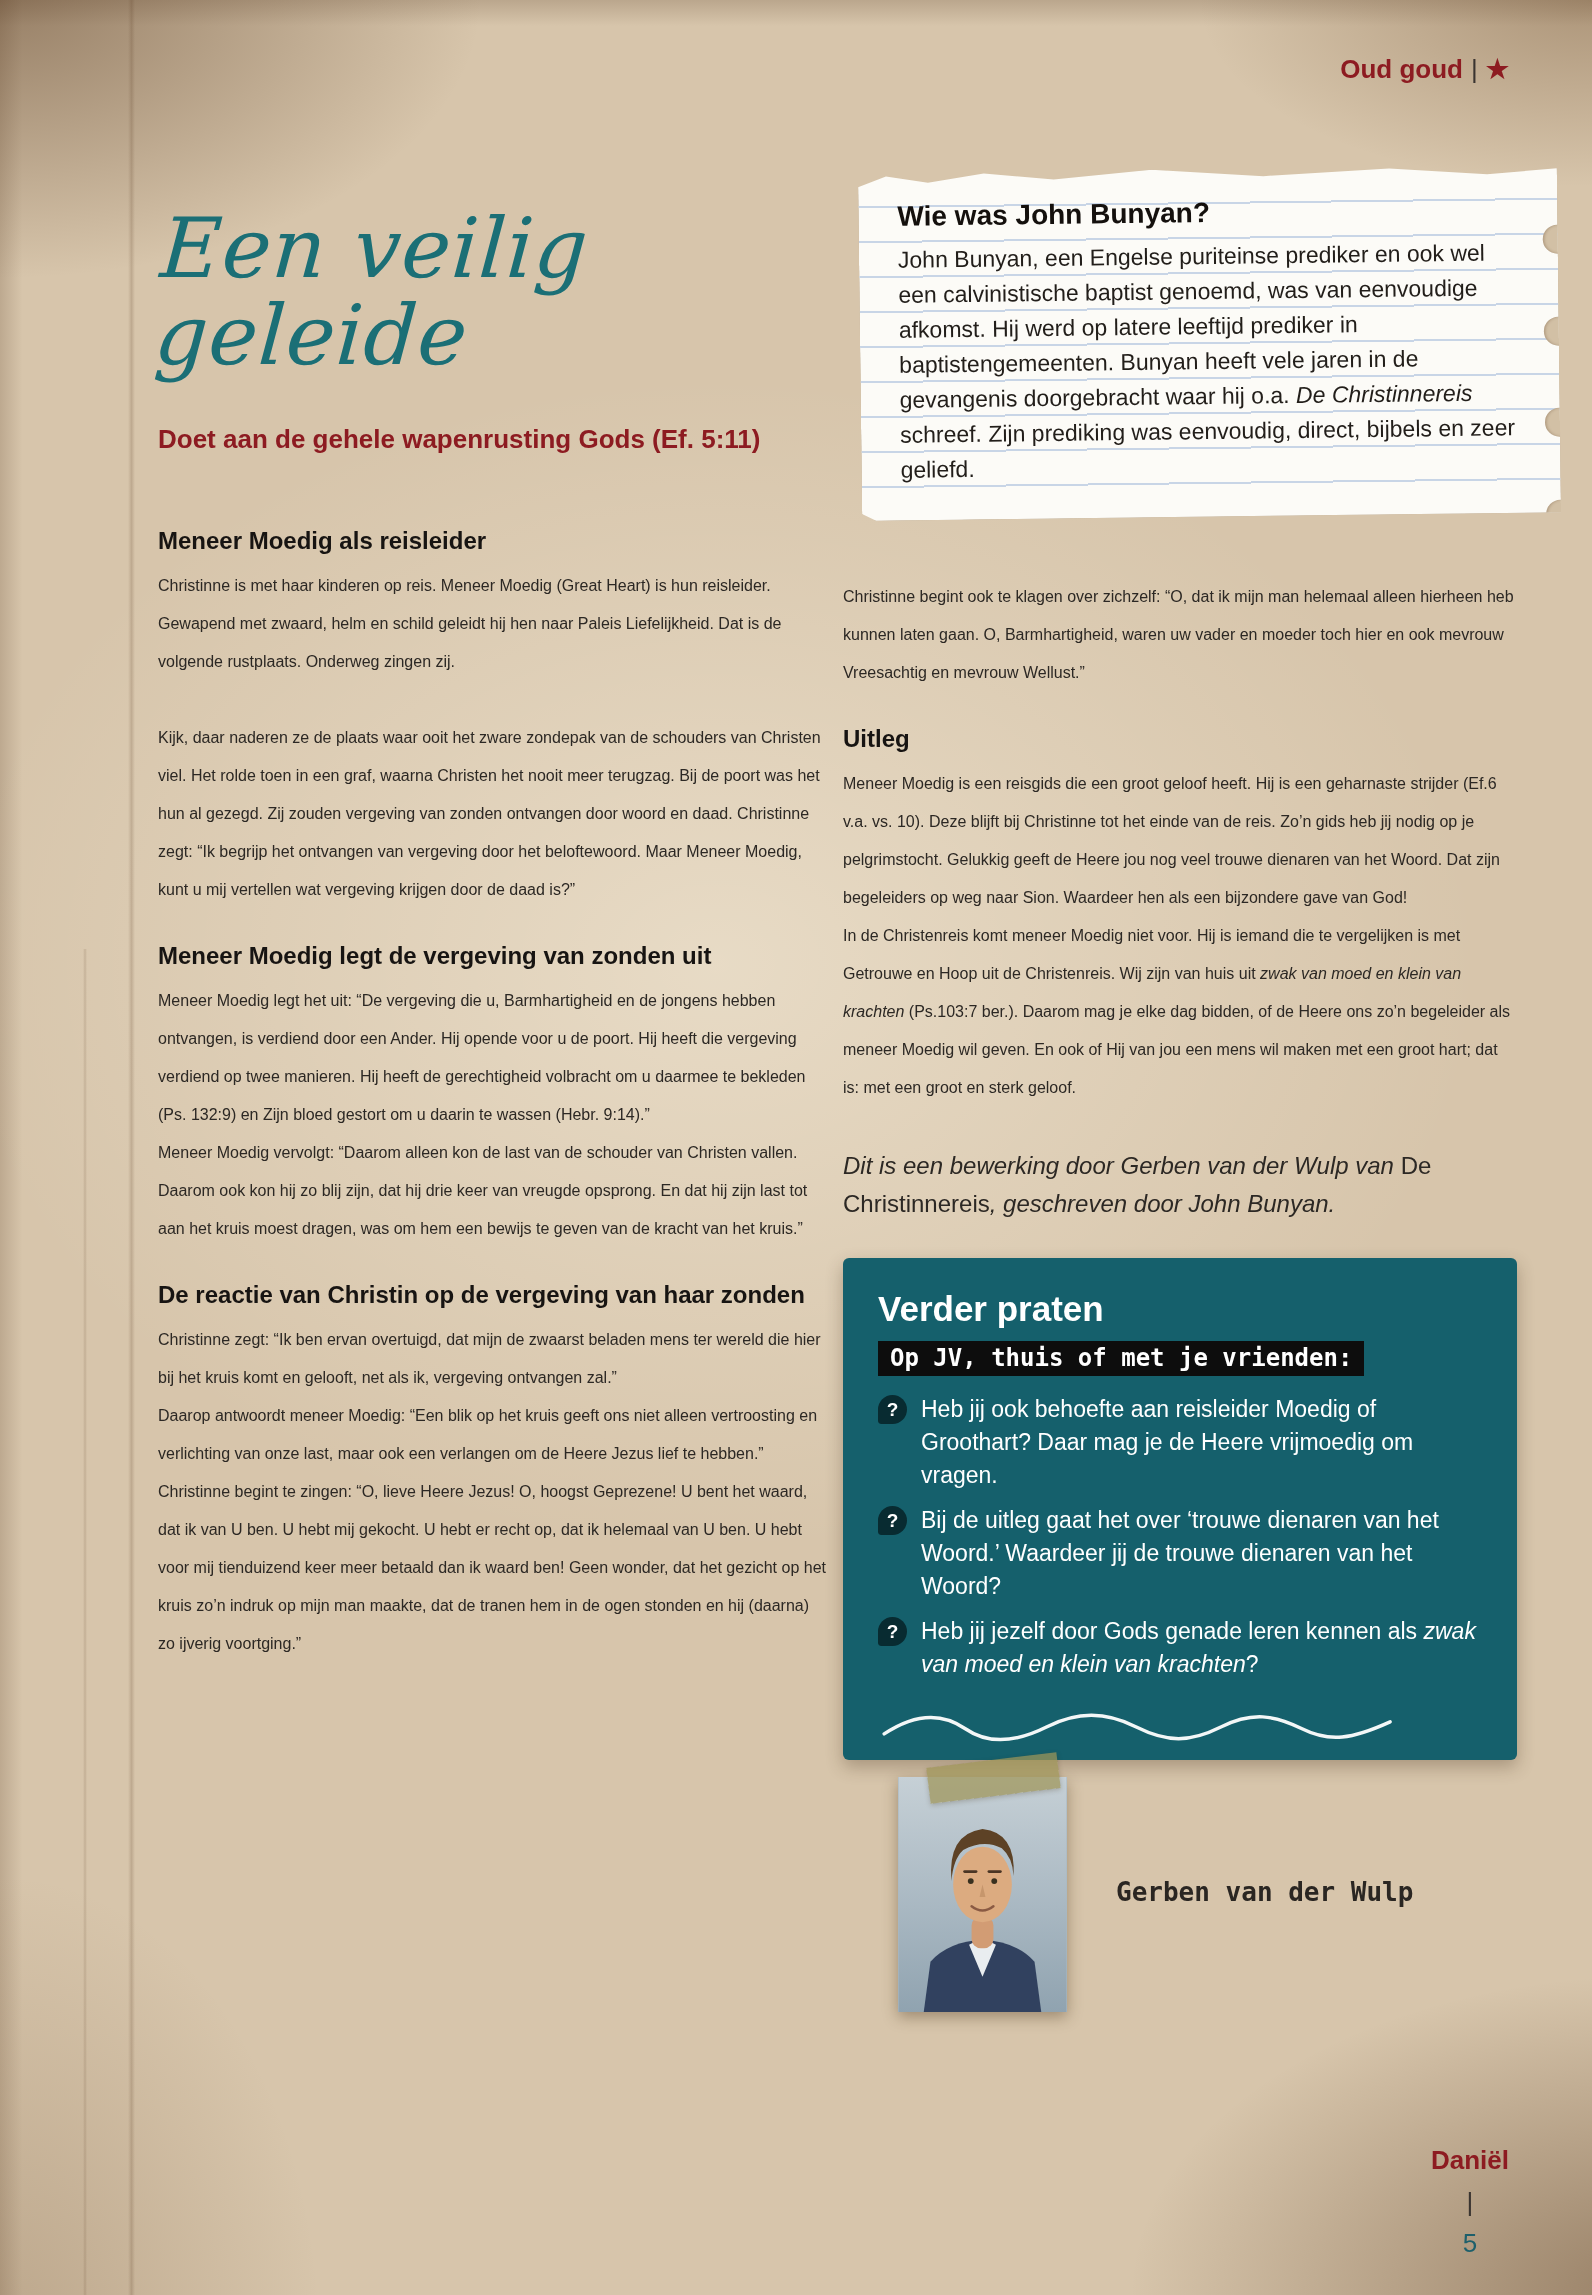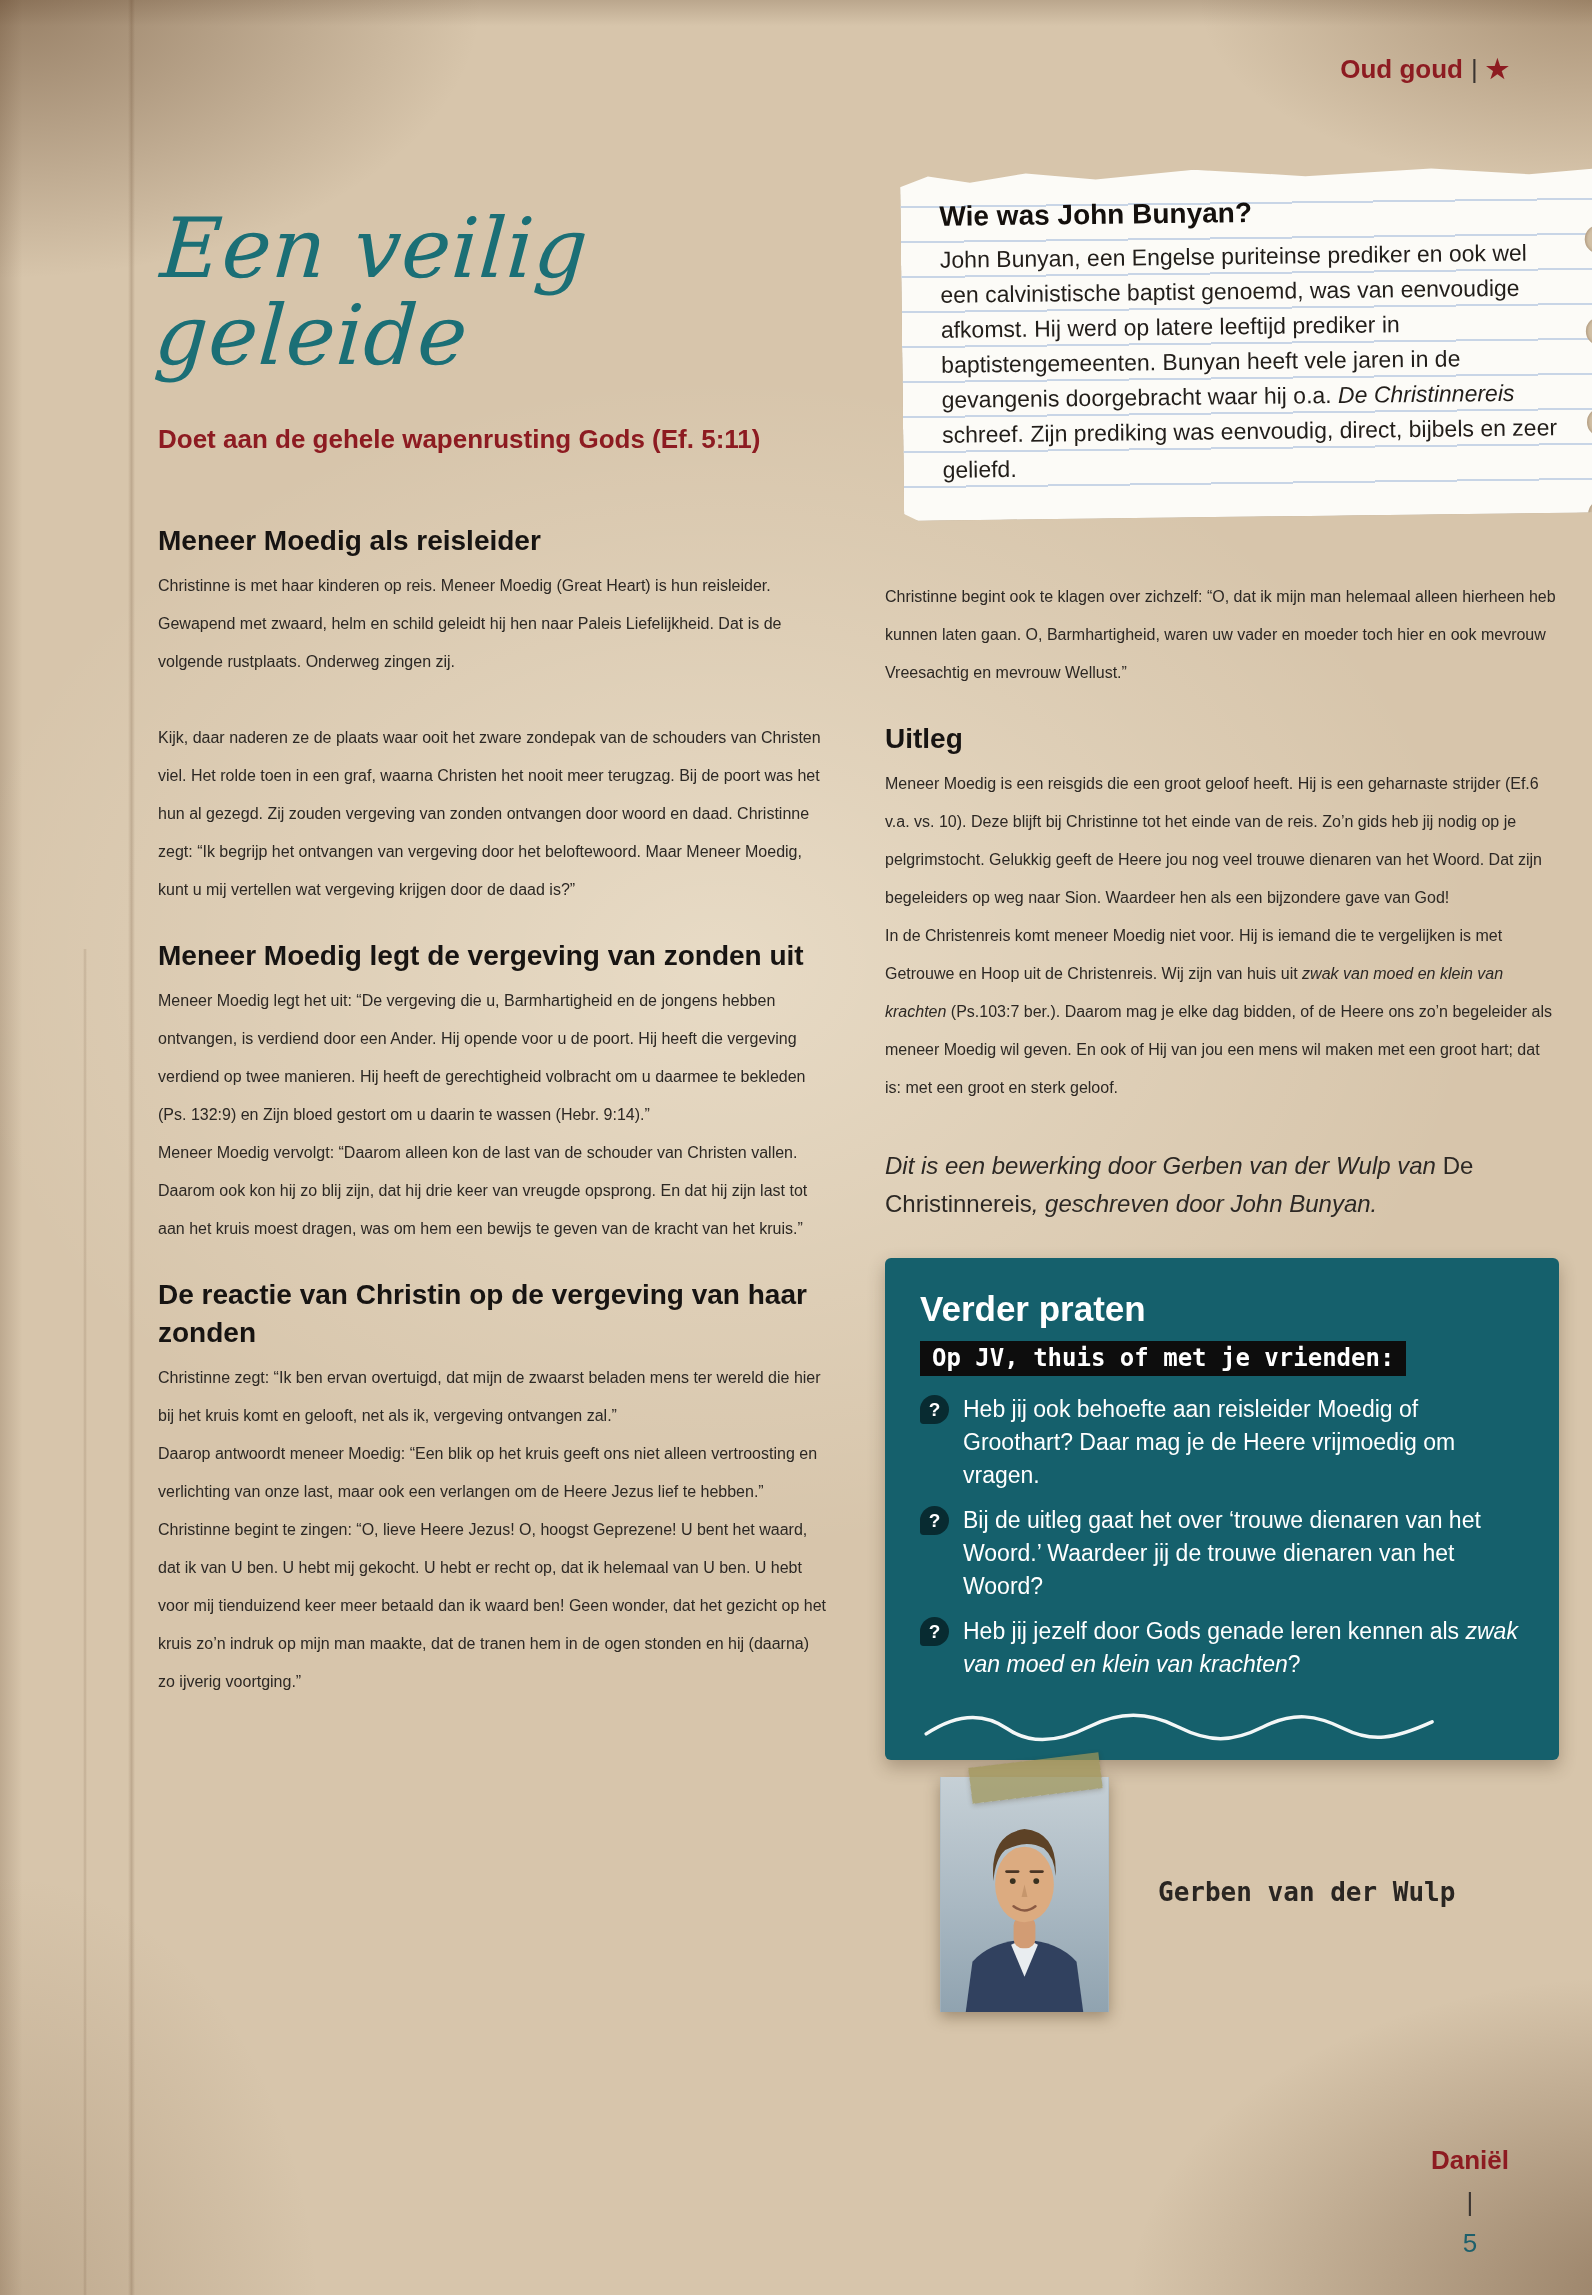--- a/index.html
+++ b/index.html
@@ -34,37 +34,37 @@
   .header-tag {
     position:absolute; top:54px; right:83px;
     font-size:26px; font-weight:bold; color:#8d1b21;
     display:flex; align-items:center; gap:8px;
   }
   .hdr-div { color:#3a3430; font-weight:400; }
   .hdr-star { font-size:26px; color:#8d1b21; }
 
   
   .col-left { position:absolute; left:158px; top:0; width:671px; }
-  .col-right { position:absolute; left:885px; top:0; width:674px; }
+  .col-right { position:absolute; left:843px; top:0; width:674px; }
 
   .title {
     margin-top:205px;
     font-family:"DejaVu Serif", serif;
     font-style:italic; font-weight:400;
     font-size:83px; line-height:1.05;
     color:#1b6f76; letter-spacing:0.9px;
     transform: skewX(-4deg);
   }
   .subtitle { margin-top:45px; font-size:26px; font-weight:bold; color:#8d1b21; }
   .sub-i { }
   .sub-r { font-style:normal; }
 
   .sec { margin-top:28px; }
   .sec-first { margin-top:67px; }
-  h3.shead { font-size:28px; font-weight:bold; color:#171412; margin-bottom:7px; line-height:38px;}
+  h3.shead { font-size:24px; font-weight:bold; color:#171412; margin-bottom:7px; line-height:38px;}
   .col-left p.body, .col-right p.body { font-size:16px; line-height:38px; color:#2c2824; }
   p.gap { margin-top:38px; }
 
   
   .notepad {
     position:relative;
     margin-top:169px; margin-left:17.3px;
     width:699px;
     background:#fcfbf7;
     background-image: repeating-linear-gradient(180deg, rgba(0,0,0,0) 0px, rgba(0,0,0,0) 33px, #c8d5e6 33px, #c8d5e6 35px);

